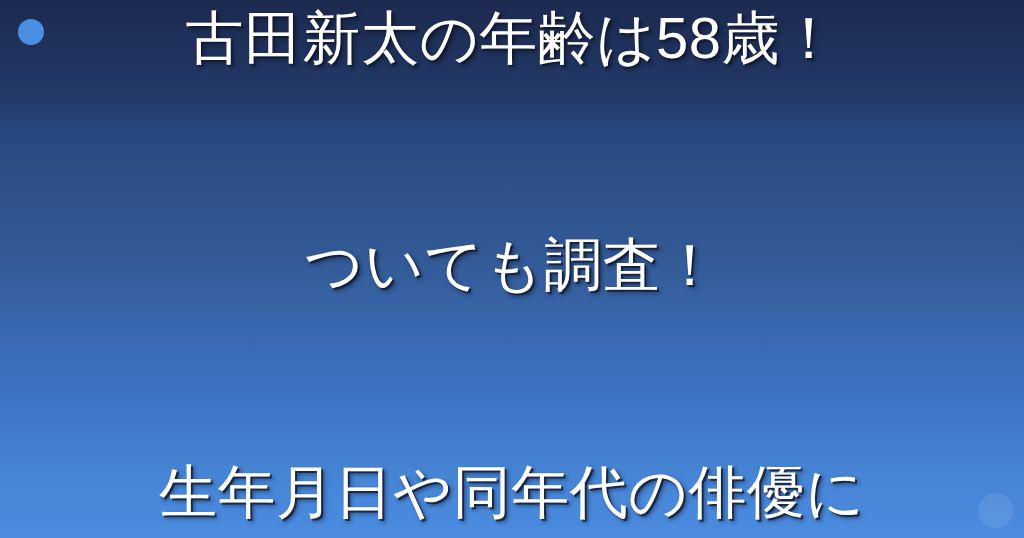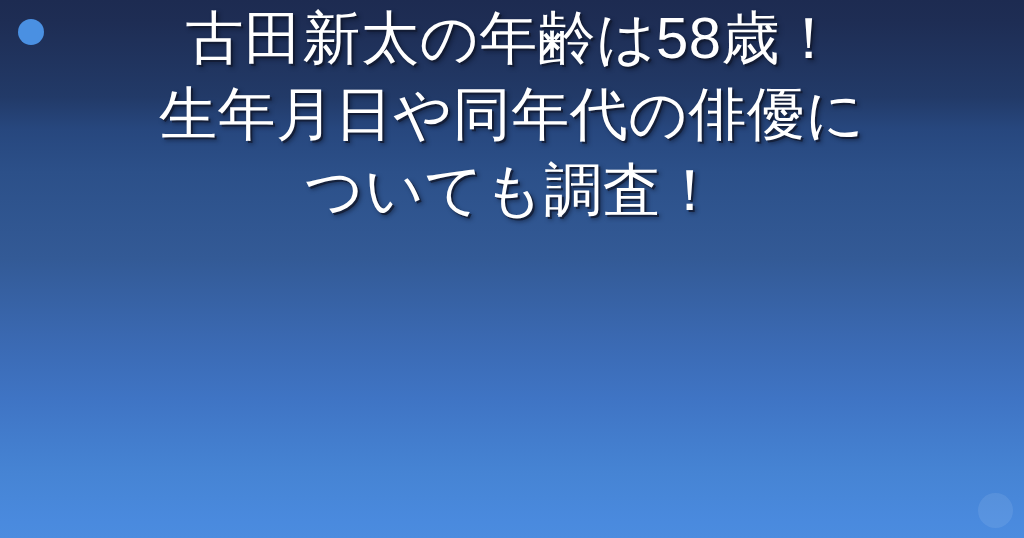--- a/index.html
+++ b/index.html
@@ -61,21 +61,21 @@
   
   .title-block {
     position: absolute;
     left: 0;
     right: 0;
     top: 0;
     height: 538px;
     display: flex;
     flex-direction: column;
     align-items: center;
-    justify-content: flex-start;
+    justify-content: space-between;
     padding-bottom: 8px;
     box-sizing: border-box;
   }
 
   .title-line {
     display: block;
     color: #ffffff;
     font-size: 58px;
     line-height: 76px;
     letter-spacing: 0.5px;
@@ -91,17 +91,17 @@
 <body>
 
 <div id="canvas">
 
   <div class="bokeh bokeh--top-left"></div>
 
   <div class="bokeh bokeh--bottom-right"></div>
 
   <div class="title-block">
     <span class="title-line">古田新太の年齢は58歳！</span>
+    <span class="title-line">ついても調査！</span>
     <span class="title-line">生年月日や同年代の俳優に</span>
-    <span class="title-line">ついても調査！</span>
   </div>
 
 </div>
 
 </body></html>

